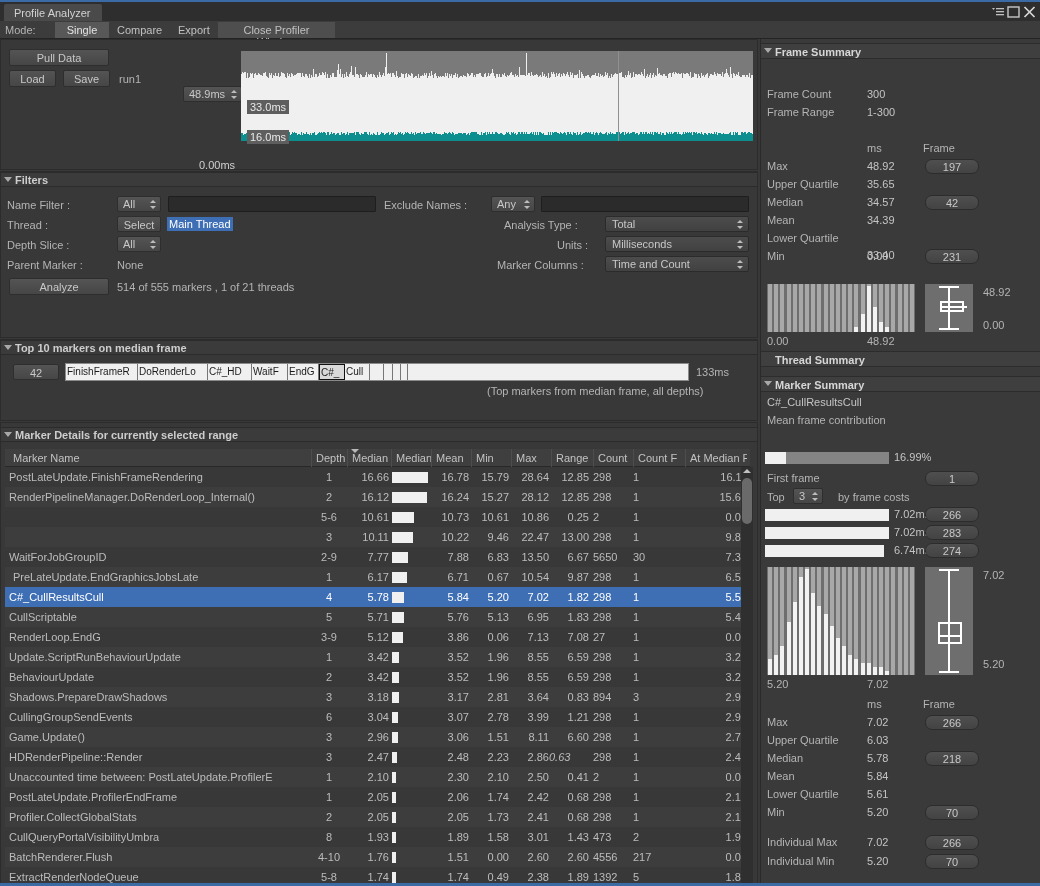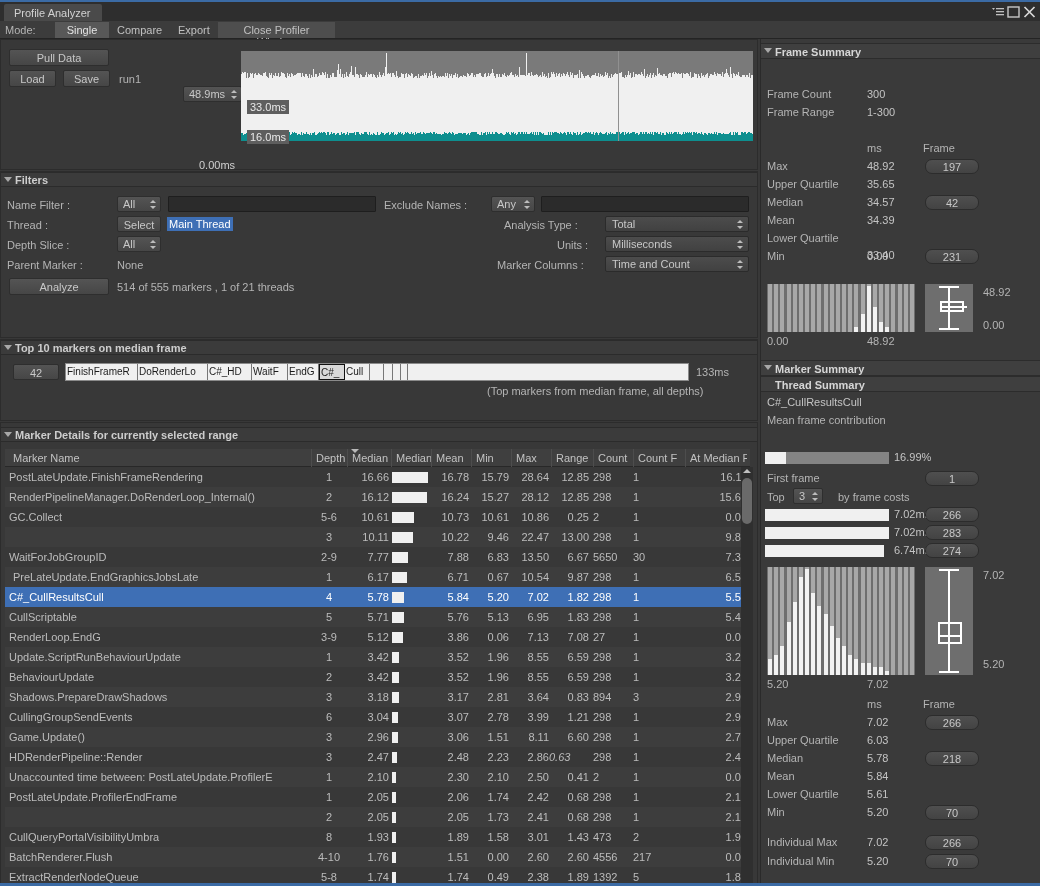--- a/index.html
+++ b/index.html
@@ -1398,21 +1398,20 @@
             <div class="barcell" style="left:387px;width:35px;"></div>
             <span class="cell" style="left:426px;width:38px;text-align:right;">16.24</span>
             <span class="cell" style="left:466px;width:38px;text-align:right;">15.27</span>
             <span class="cell" style="left:506px;width:38px;text-align:right;">28.12</span>
             <span class="cell" style="left:546px;width:38px;text-align:right;">12.85</span>
             <span class="cell" style="left:588px;width:38px;">298</span>
             <span class="cell" style="left:628px;width:44px;">1</span>
             <span class="cell" style="left:680px;width:62px;text-align:right;">15.63</span>
           </div>
           <div class="trow odd">
-            <span class="cell" style="left:4px;width:300px;">GC.Collect</span>
             <span class="cell" style="left:306px;width:36px;text-align:center;">5-6</span>
             <span class="cell" style="left:342px;width:42px;text-align:right;">10.61</span>
             <div class="barcell" style="left:387px;width:22px;"></div>
             <span class="cell" style="left:426px;width:38px;text-align:right;">10.73</span>
             <span class="cell" style="left:466px;width:38px;text-align:right;">10.61</span>
             <span class="cell" style="left:506px;width:38px;text-align:right;">10.86</span>
             <span class="cell" style="left:546px;width:38px;text-align:right;">0.25</span>
             <span class="cell" style="left:588px;width:38px;">2</span>
             <span class="cell" style="left:628px;width:44px;">1</span>
             <span class="cell" style="left:680px;width:62px;text-align:right;">0.00</span>
@@ -1592,20 +1591,21 @@
             <div class="barcell" style="left:387px;width:4px;"></div>
             <span class="cell" style="left:426px;width:38px;text-align:right;">2.06</span>
             <span class="cell" style="left:466px;width:38px;text-align:right;">1.74</span>
             <span class="cell" style="left:506px;width:38px;text-align:right;">2.42</span>
             <span class="cell" style="left:546px;width:38px;text-align:right;">0.68</span>
             <span class="cell" style="left:588px;width:38px;">298</span>
             <span class="cell" style="left:628px;width:44px;">1</span>
             <span class="cell" style="left:680px;width:62px;text-align:right;">2.14</span>
           </div>
           <div class="trow even">
+            <span class="cell" style="left:4px;width:300px;">Profiler.CollectGlobalStats</span>
             <span class="cell" style="left:306px;width:36px;text-align:center;">2</span>
             <span class="cell" style="left:342px;width:42px;text-align:right;">2.05</span>
             <div class="barcell" style="left:387px;width:4px;"></div>
             <span class="cell" style="left:426px;width:38px;text-align:right;">2.05</span>
             <span class="cell" style="left:466px;width:38px;text-align:right;">1.73</span>
             <span class="cell" style="left:506px;width:38px;text-align:right;">2.41</span>
             <span class="cell" style="left:546px;width:38px;text-align:right;">0.68</span>
             <span class="cell" style="left:588px;width:38px;">298</span>
             <span class="cell" style="left:628px;width:44px;">1</span>
             <span class="cell" style="left:680px;width:62px;text-align:right;">2.14</span>
@@ -1733,28 +1733,28 @@
           <line x1="14" y1="3" x2="34" y2="3" stroke="#ffffff" stroke-width="2"></line>
           <line x1="14" y1="45" x2="34" y2="45" stroke="#ffffff" stroke-width="2"></line>
           <rect x="16" y="18" width="22" height="9" fill="none" stroke="#ffffff" stroke-width="2"></rect>
           <line x1="16" y1="23" x2="42" y2="23" stroke="#ffffff" stroke-width="2"></line>
         </svg>
       </div>
       <span class="rlab" style="left:222px;top:227px;">48.92</span>
       <span class="rlab" style="left:222px;top:260px;">0.00</span>
     </div>
 
+    <div class="rhead">
+      
+      <span>Thread Summary</span>
+    </div>
+
     <div class="rhead" style="margin-top:9px;">
       <span class="arrow down"></span>
       <span>Marker Summary</span>
-    </div>
-
-    <div class="rhead">
-      
-      <span>Thread Summary</span>
     </div>
     <div class="rsec" style="position:relative;height:480px;">
       <span class="rval" style="left:6px;top:4px;">C#_CullResultsCull</span>
       <span class="rlab" style="left:6px;top:22px;">Mean frame contribution</span>
 
       <div class="pctbar-bg" style="left:4px;top:60px;width:124px;height:12px;"></div>
       <div class="pctbar-fill" style="left:4px;top:60px;width:124px;height:12px;"></div>
       <div class="pctbar-tip" style="left:4px;top:60px;width:21px;height:12px;"></div>
       <span class="rval" style="left:133px;top:59px;">16.99%</span>
 

